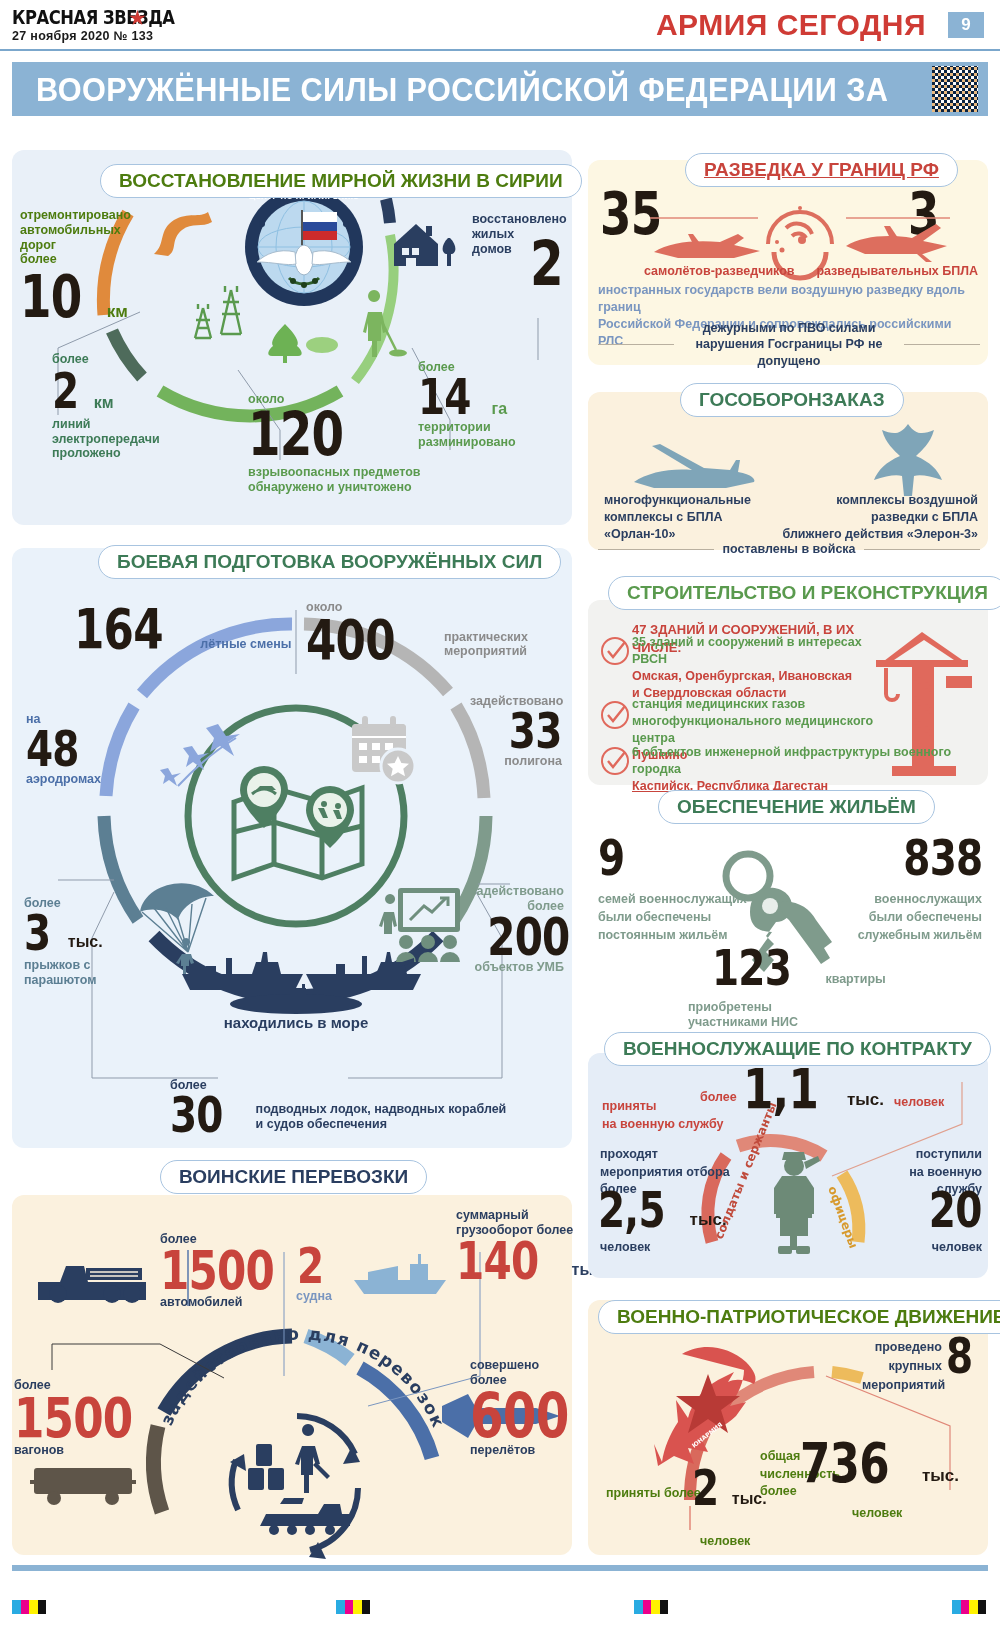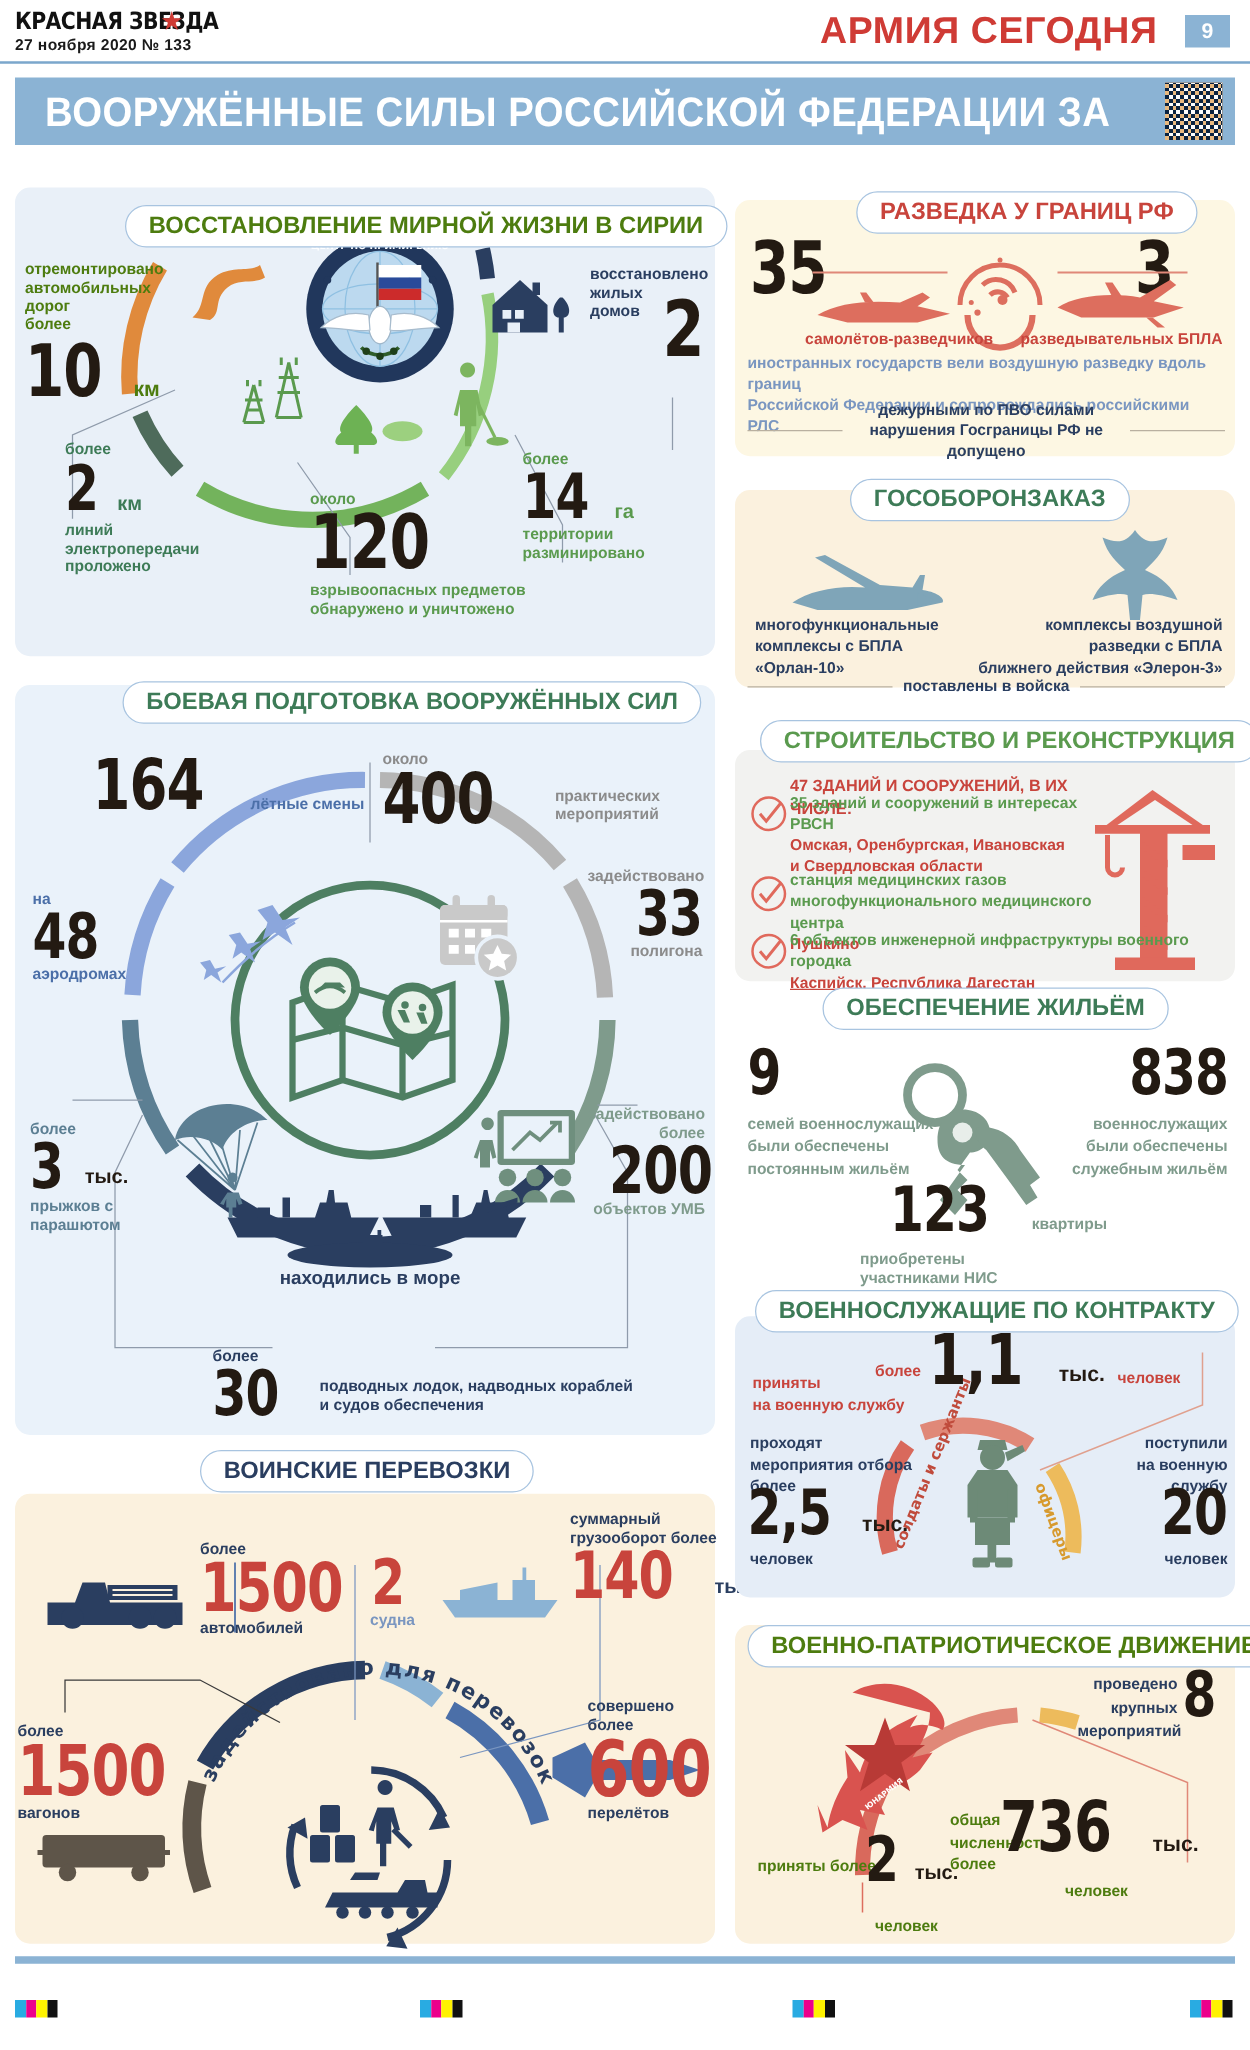--- a/index.html
+++ b/index.html
@@ -501,21 +501,21 @@
     <div class="lbl c-navy">вагонов</div>
   </div>
   <div class="abs" style="left:470px; top:1358px;">
     <div class="lbl c-navy" style="white-space:pre-line;">совершено
 более</div>
     <div><span class="num c-red" style="font-size:62px;">600</span></div>
     <div class="lbl c-navy">перелётов</div>
   </div>
 
   <div class="panel p-recon"></div>
-  <div class="pill abs c-red" style="left:685px; top:153px;">РАЗВЕДКА У ГРАНИЦ РФ</div>
+  <div class="pill abs c-red" style="left:685px; top:153px;text-decoration:underline;">РАЗВЕДКА У ГРАНИЦ РФ</div>
 
   <div class="abs" style="left:600px; top:188px;">
     <span class="num" style="font-size:58px;">35</span>
   </div>
   <div class="abs" style="left:908px; top:188px;">
     <span class="num" style="font-size:58px;">3</span>
   </div>
 
   <svg class="abs" style="left:650px; top:200px;" width="300" height="82">
     <line x1="0" y1="18" x2="108" y2="18" stroke="#e08878" stroke-width="1.6"></line>

